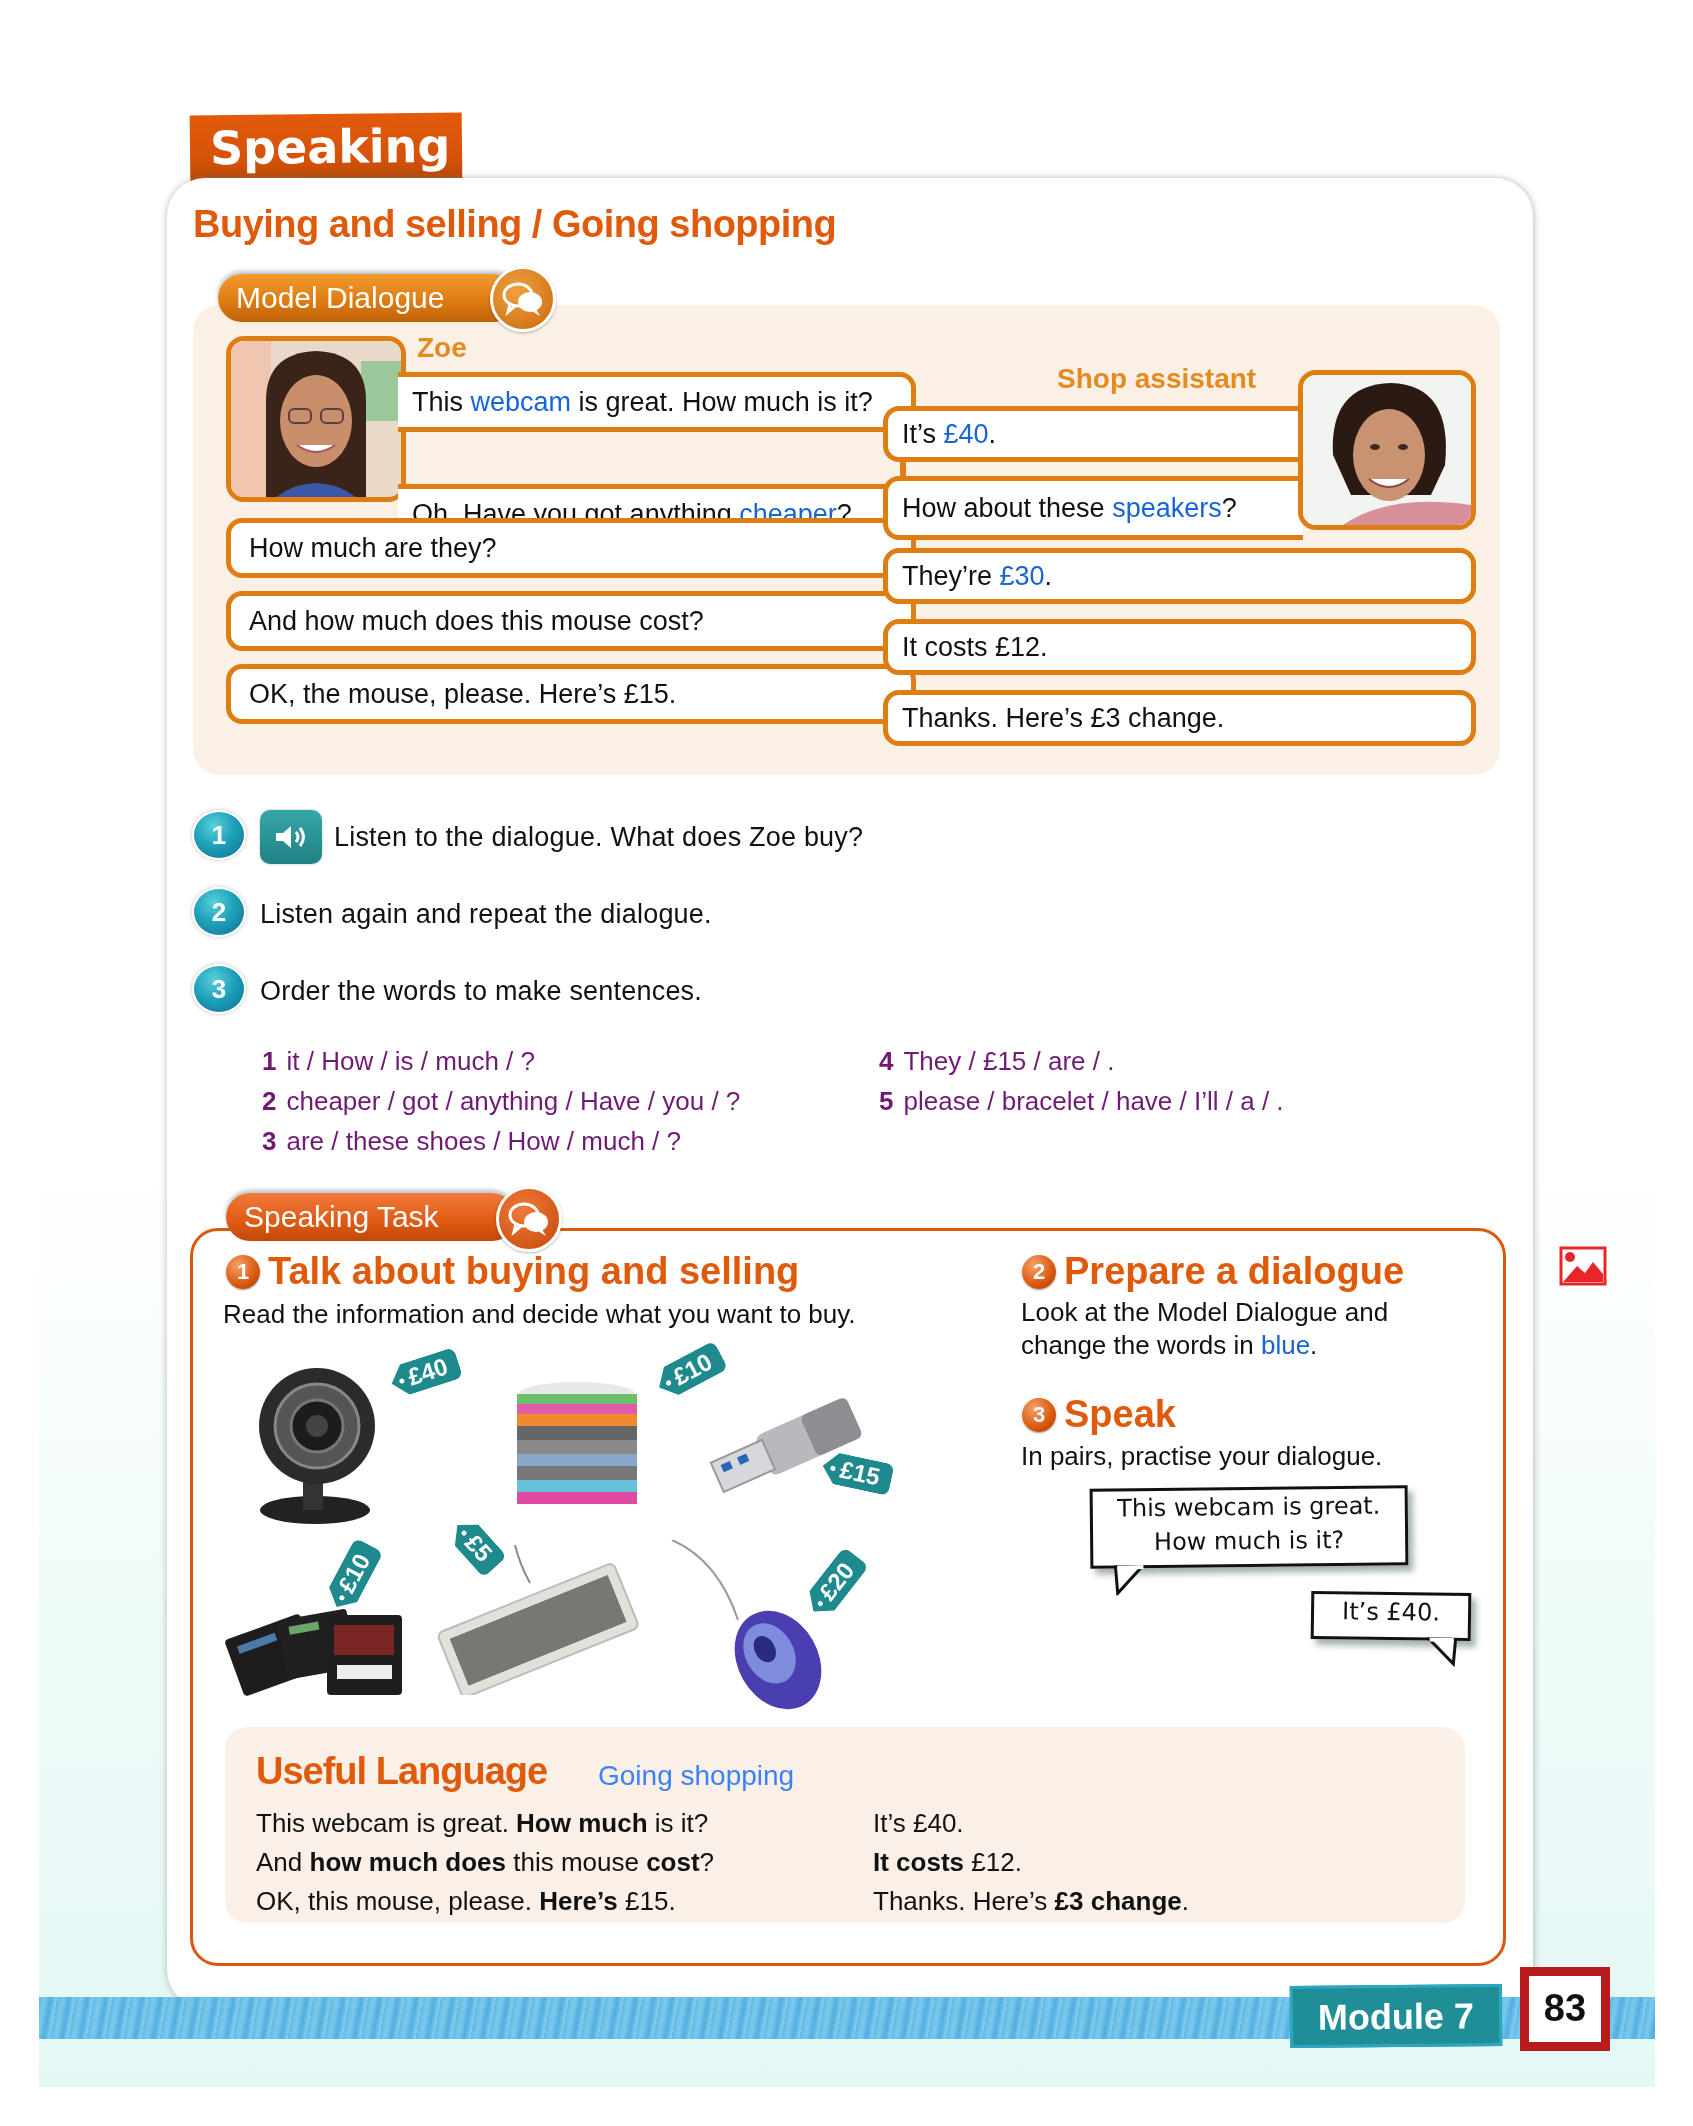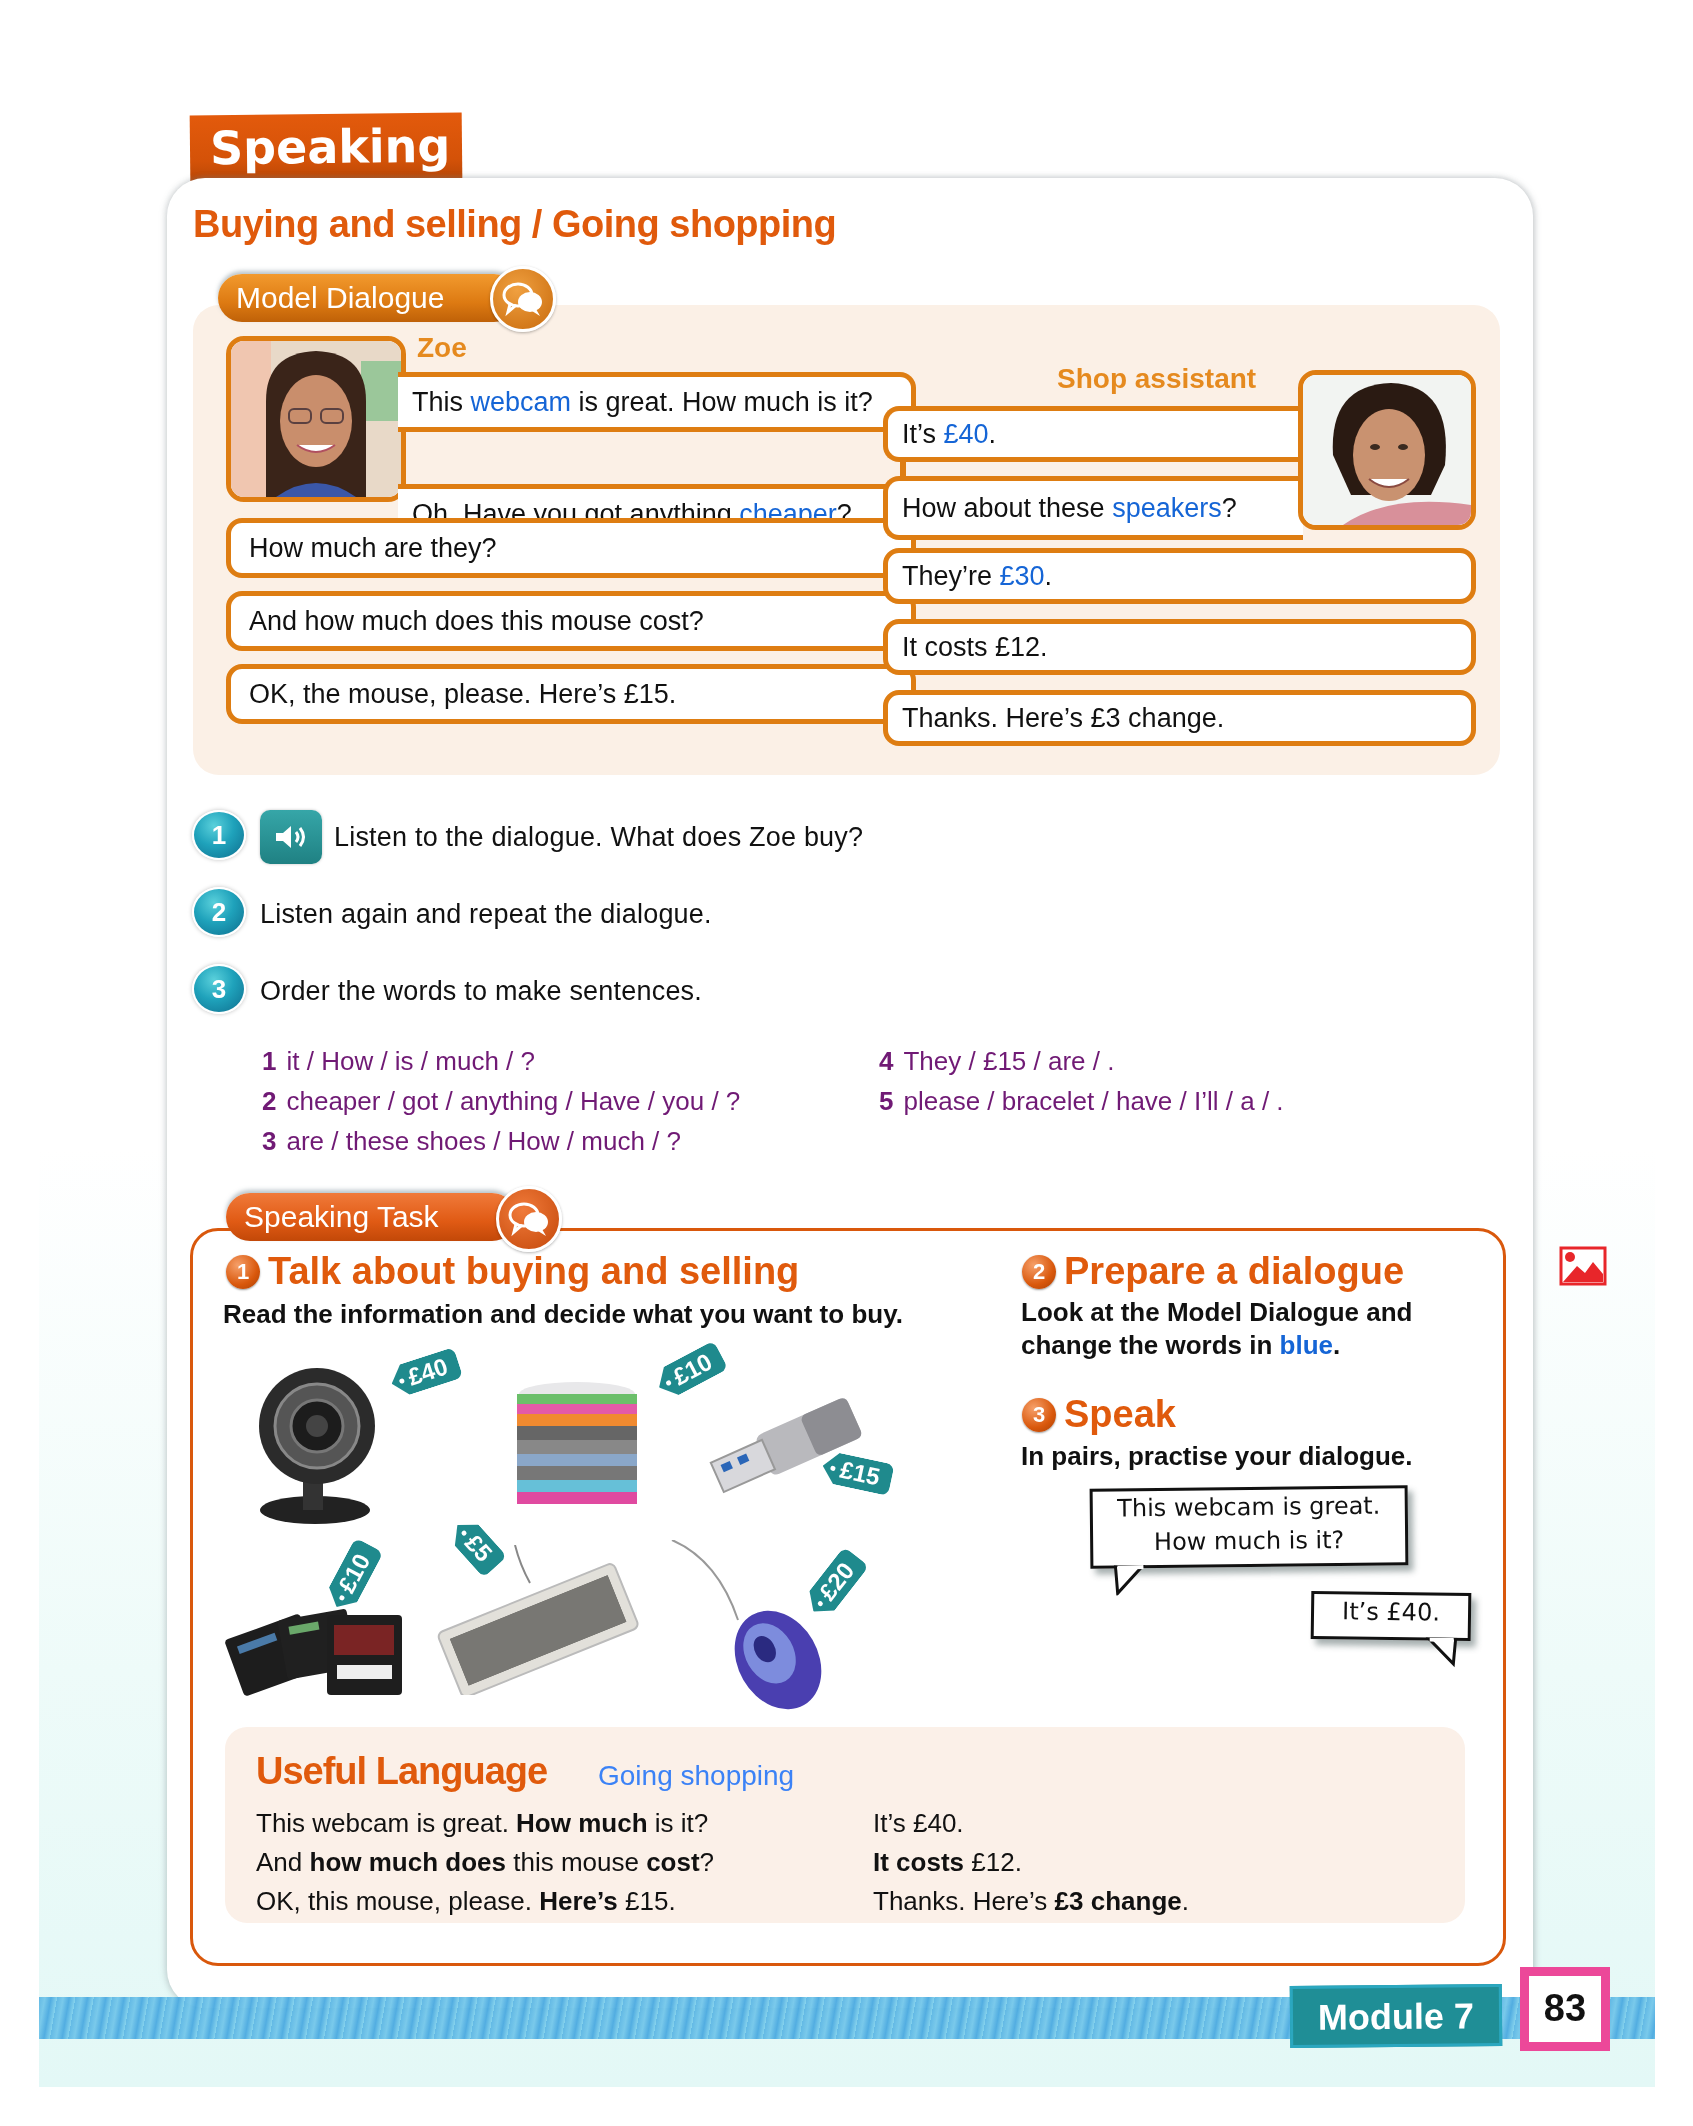--- a/index.html
+++ b/index.html
@@ -104,21 +104,21 @@
     position: absolute; left: 190px; top: 1228px; width: 1316px; height: 738px;
     border: 3px solid #d9580c; border-radius: 28px; background: #fff;
   }
   .task-heading { position: absolute; font-weight: bold; color: #e05a0c; font-size: 38px; display: flex; align-items: center; }
   .circle-num {
     display: inline-block; width: 34px; height: 34px; border-radius: 50%;
     background: radial-gradient(circle at 35% 30%, #f6a06a, #d9580c 60%, #a83f05);
     color: #fff; font-size: 22px; text-align: center; line-height: 34px; margin-right: 8px;
     box-shadow: 0 1px 2px rgba(0,0,0,0.4);
   }
-  .task-text { position: absolute; font-size: 26px; font-weight: bold; color: #111; line-height: 33px; }
+  .task-text { position: absolute; font-size: 26px; font-weight: normal; color: #111; line-height: 33px; }
 
   .product { position: absolute; }
   .price-tag {
     position: absolute; background: #1f8a8d; color: #fff; font-weight: bold; font-size: 24px;
     padding: 2px 12px 2px 18px; border-radius: 4px 8px 8px 4px; white-space: nowrap;
     clip-path: polygon(14px 0, 100% 0, 100% 100%, 14px 100%, 0 50%);
   }
   .price-tag::before {
     content: ""; position: absolute; left: 8px; top: 50%; width: 5px; height: 5px;
     margin-top: -2px; border-radius: 50%; background: #fff;
@@ -143,21 +143,21 @@
     background: repeating-linear-gradient(100deg, #5cb6e4 0px, #74c7ea 6px, #4aa9e0 12px, #80d0ec 18px);
     opacity: 0.95;
   }
   .module-label {
     position: absolute; left: 1290px; top: 1985px; width: 212px; height: 62px;
     background: #1f8e96; border: 3px solid #2ba7bf; color: #fff; font-weight: bold;
     font-size: 36px; text-align: center; line-height: 58px; transform: rotate(-0.5deg);
   }
   .page-number {
     position: absolute; left: 1520px; top: 1967px; width: 90px; height: 84px;
-    background: #fff; border: 9px solid #ec4899; color: #111; font-weight: bold;
+    background: #fff; border: 9px solid #b91c1c; color: #111; font-weight: bold;
     font-size: 38px; text-align: center; line-height: 64px;
   }
   .image-icon { position: absolute; left: 1559px; top: 1246px; width: 48px; height: 40px; }
 </style>
 </head>
 <body>
 
 <div class="page-bg"></div>
 
 <div class="section-tab">Speaking</div>

